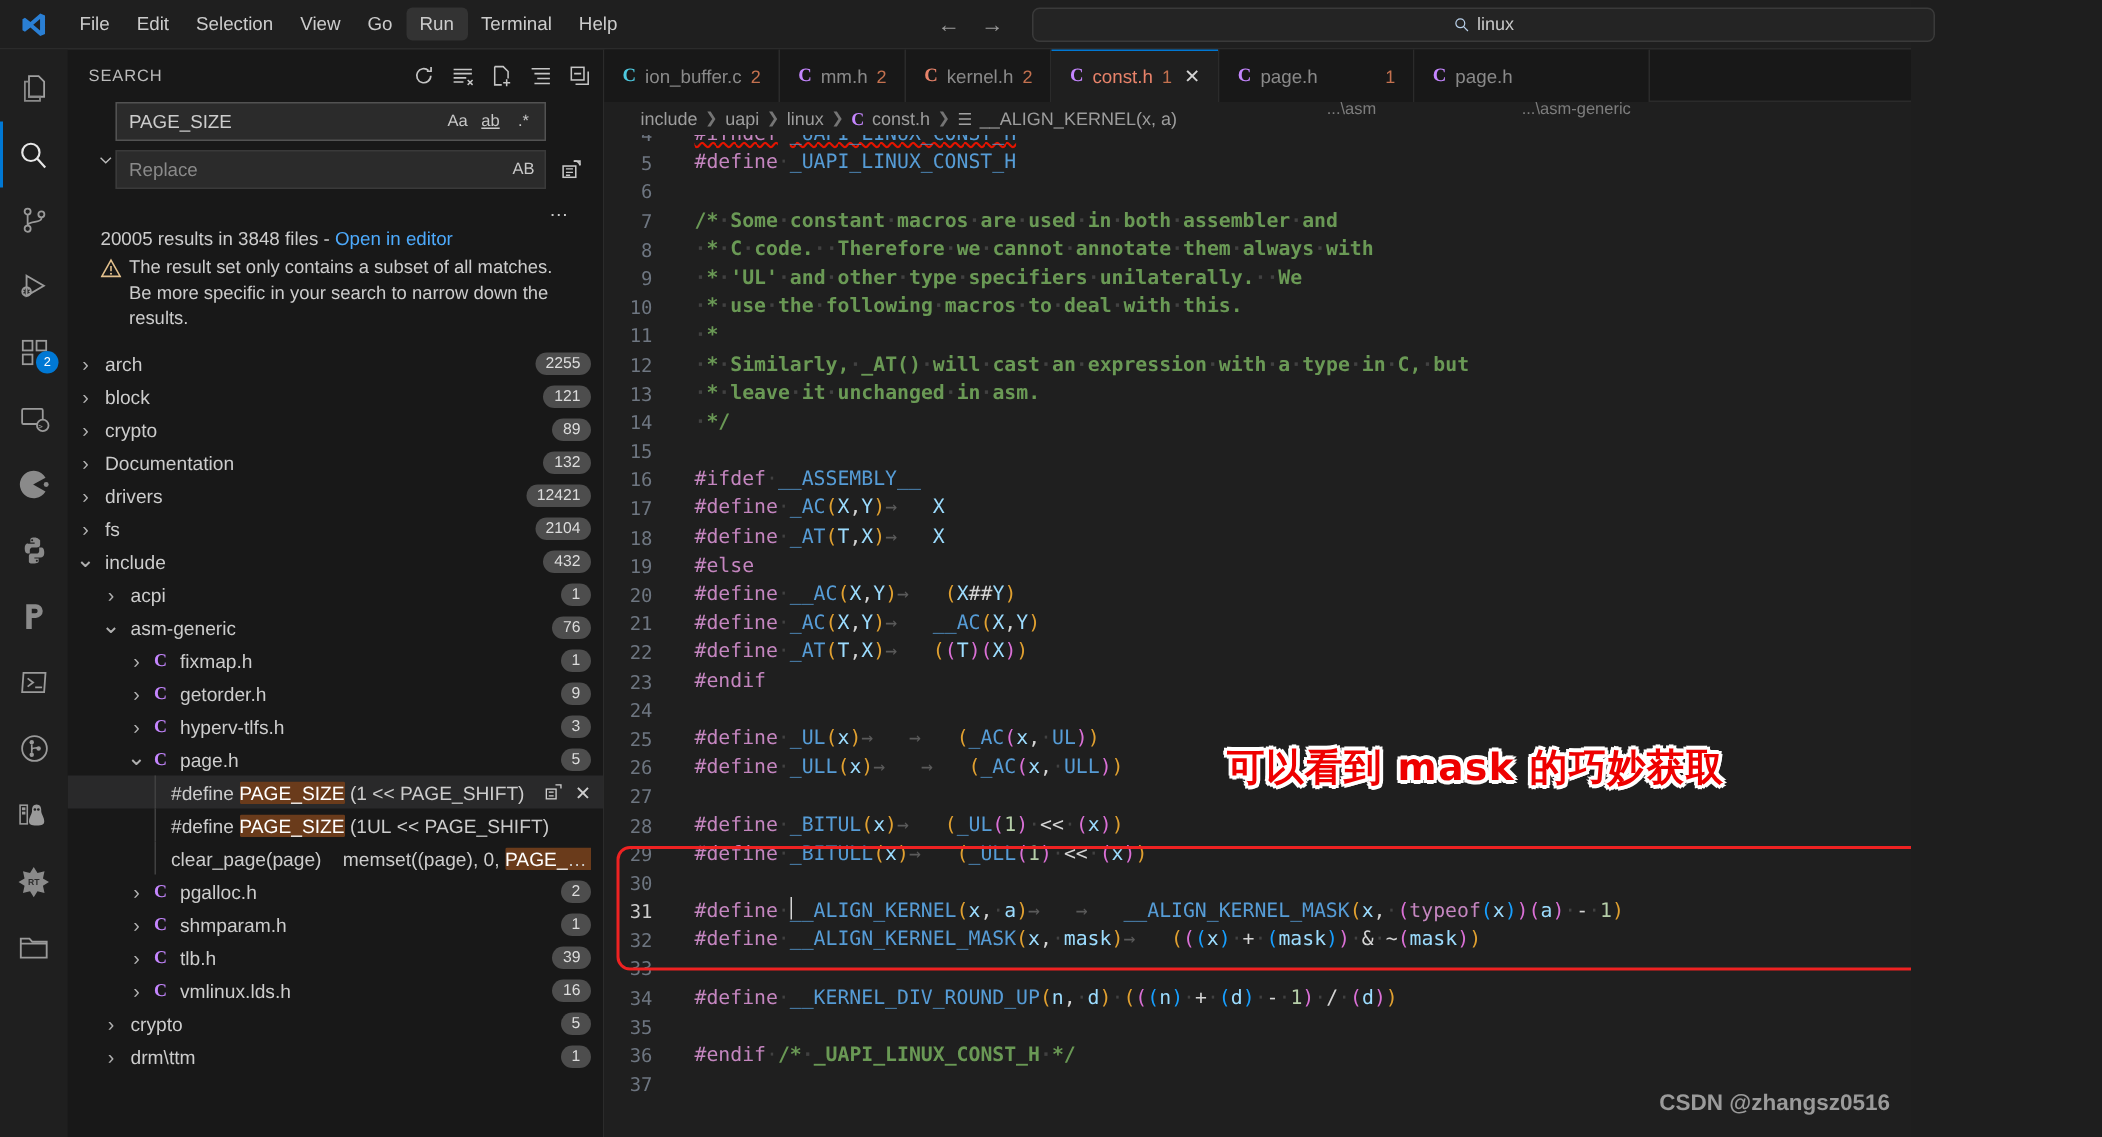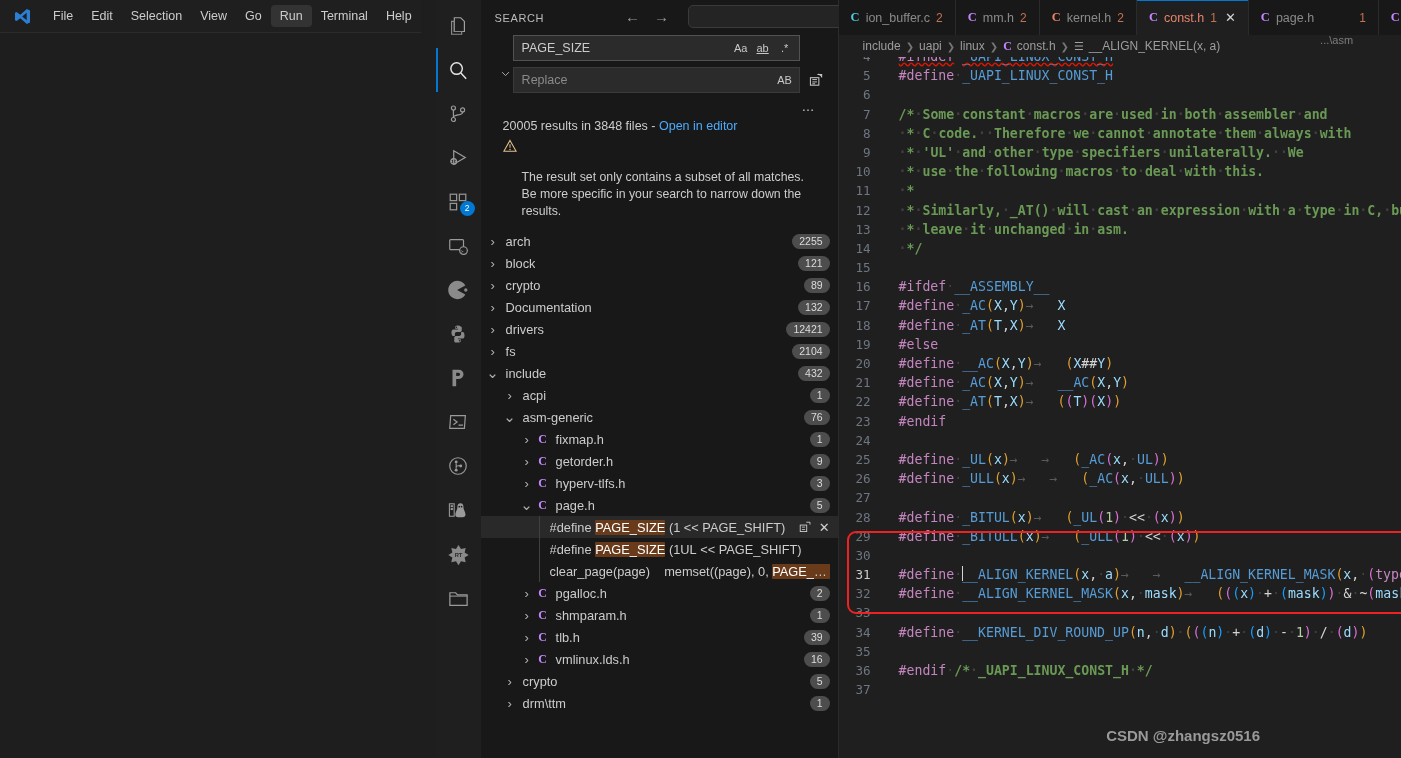--- a/index.html
+++ b/index.html
@@ -3,21 +3,21 @@
 <meta charset="utf-8">
 <style>
   * { box-sizing: border-box; margin: 0; padding: 0; }
   html, body {
     width: 1401px; height: 758px;
     background: #1e1e1e;
     font-family: "Liberation Sans", sans-serif;
     overflow: hidden;
     color: #cccccc;
   }
-  .app { position: relative; width: 1274px; height: 758px; display: flex; flex-direction: row; gap: 15px; }
+  .app { position: relative; width: 1274px; height: 758px; display: flex; flex-direction: column; }
 
   
   .titlebar {
     height: 33px; min-height: 33px; background: #1f1f1f;
     display: flex; align-items: center; position: relative;
     border-bottom: 1px solid #2b2b2b;
   }
   .vscode-logo { width: 44px; display: flex; align-items: center; justify-content: center; }
   .menu { display: flex; align-items: center; gap: 0px; }
   .menu-item {
@@ -88,21 +88,21 @@
   .inp-ico {
     width: 20px; height: 20px; display: flex; align-items: center; justify-content: center;
     color: #c8c8c8; font-size: 11px; border-radius: 3px;
   }
   .side-btn { width: 22px; height: 22px; display: flex; align-items: center; justify-content: center; color: #c8c8c8; }
   .ellipsis-row { display: flex; justify-content: flex-end; padding: 0 12px 0 0; height: 16px; color: #cccccc; font-size: 13px; letter-spacing: 1px; }
 
   .result-summary { padding: 4px 14px 2px 22px; font-size: 12.5px; color: #cccccc; }
   .result-summary a { color: #4daafc; text-decoration: none; }
   .warn-box { display: flex; padding: 2px 16px 6px 22px; gap: 5px; }
-  .warn-text { font-size: 12.3px; color: #cccccc; line-height: 17px; margin-top: 32px; }
+  .warn-text { font-size: 12.3px; color: #cccccc; line-height: 17px; }
 
   .tree { flex: 1; overflow: hidden; padding-top: 4px; }
   .trow {
     height: 22px; display: flex; align-items: center; position: relative;
     font-size: 12.8px; color: #cccccc; padding-right: 8px; white-space: nowrap;
   }
   .trow.selected { background: #29292a; }
   .twist { width: 16px; text-align: center; color: #b0b0b0; font-size: 9px; flex: 0 0 16px; }
   .cicon { color: #c586ff; font-weight: bold; font-size: 12px; width: 16px; text-align: center; flex: 0 0 16px; font-family: "Liberation Serif", serif; }
   .tlabel { overflow: hidden; text-overflow: ellipsis; }
@@ -631,18 +631,19 @@
           <span class="bc-sep">❯</span>
           <span class="bc-sym">☰</span>
           <span>__ALIGN_KERNEL(x, a)</span>
         </div>
 
       <div class="code-area">
         <div class="code" id="code"><div class="cline"><span class="lnum">4</span><span class="ctext"><span class="kw squiggle">#ifndef</span><span class="ws">·</span><span class="mac squiggle">_UAPI_LINUX_CONST_H</span></span></div><div class="cline"><span class="lnum">5</span><span class="ctext"><span class="kw">#define</span><span class="ws">·</span><span class="mac">_UAPI_LINUX_CONST_H</span></span></div><div class="cline"><span class="lnum">6</span><span class="ctext"></span></div><div class="cline"><span class="lnum">7</span><span class="ctext"><span class="cmt">/*<span class="ws">·</span>Some<span class="ws">·</span>constant<span class="ws">·</span>macros<span class="ws">·</span>are<span class="ws">·</span>used<span class="ws">·</span>in<span class="ws">·</span>both<span class="ws">·</span>assembler<span class="ws">·</span>and</span></span></div><div class="cline"><span class="lnum">8</span><span class="ctext"><span class="cmt"><span class="ws">·</span>*<span class="ws">·</span>C<span class="ws">·</span>code.<span class="ws">·</span><span class="ws">·</span>Therefore<span class="ws">·</span>we<span class="ws">·</span>cannot<span class="ws">·</span>annotate<span class="ws">·</span>them<span class="ws">·</span>always<span class="ws">·</span>with</span></span></div><div class="cline"><span class="lnum">9</span><span class="ctext"><span class="cmt"><span class="ws">·</span>*<span class="ws">·</span>'UL'<span class="ws">·</span>and<span class="ws">·</span>other<span class="ws">·</span>type<span class="ws">·</span>specifiers<span class="ws">·</span>unilaterally.<span class="ws">·</span><span class="ws">·</span>We</span></span></div><div class="cline"><span class="lnum">10</span><span class="ctext"><span class="cmt"><span class="ws">·</span>*<span class="ws">·</span>use<span class="ws">·</span>the<span class="ws">·</span>following<span class="ws">·</span>macros<span class="ws">·</span>to<span class="ws">·</span>deal<span class="ws">·</span>with<span class="ws">·</span>this.</span></span></div><div class="cline"><span class="lnum">11</span><span class="ctext"><span class="cmt"><span class="ws">·</span>*</span></span></div><div class="cline"><span class="lnum">12</span><span class="ctext"><span class="cmt"><span class="ws">·</span>*<span class="ws">·</span>Similarly,<span class="ws">·</span>_AT()<span class="ws">·</span>will<span class="ws">·</span>cast<span class="ws">·</span>an<span class="ws">·</span>expression<span class="ws">·</span>with<span class="ws">·</span>a<span class="ws">·</span>type<span class="ws">·</span>in<span class="ws">·</span>C,<span class="ws">·</span>but</span></span></div><div class="cline"><span class="lnum">13</span><span class="ctext"><span class="cmt"><span class="ws">·</span>*<span class="ws">·</span>leave<span class="ws">·</span>it<span class="ws">·</span>unchanged<span class="ws">·</span>in<span class="ws">·</span>asm.</span></span></div><div class="cline"><span class="lnum">14</span><span class="ctext"><span class="cmt"><span class="ws">·</span>*/</span></span></div><div class="cline"><span class="lnum">15</span><span class="ctext"></span></div><div class="cline"><span class="lnum">16</span><span class="ctext"><span class="kw">#ifdef</span><span class="ws">·</span><span class="mac">__ASSEMBLY__</span></span></div><div class="cline"><span class="lnum">17</span><span class="ctext"><span class="kw">#define</span><span class="ws">·</span><span class="mac">_AC</span><span class="par">(</span><span class="id">X</span><span class="op">,</span><span class="id">Y</span><span class="par">)</span><span class="tabarrow">→&nbsp;&nbsp;&nbsp;</span><span class="id">X</span></span></div><div class="cline"><span class="lnum">18</span><span class="ctext"><span class="kw">#define</span><span class="ws">·</span><span class="mac">_AT</span><span class="par">(</span><span class="id">T</span><span class="op">,</span><span class="id">X</span><span class="par">)</span><span class="tabarrow">→&nbsp;&nbsp;&nbsp;</span><span class="id">X</span></span></div><div class="cline"><span class="lnum">19</span><span class="ctext"><span class="kw">#else</span></span></div><div class="cline"><span class="lnum">20</span><span class="ctext"><span class="kw">#define</span><span class="ws">·</span><span class="mac">__AC</span><span class="par">(</span><span class="id">X</span><span class="op">,</span><span class="id">Y</span><span class="par">)</span><span class="tabarrow">→&nbsp;&nbsp;&nbsp;</span><span class="par">(</span><span class="id">X</span><span class="op">#</span><span class="op">#</span><span class="id">Y</span><span class="par">)</span></span></div><div class="cline"><span class="lnum">21</span><span class="ctext"><span class="kw">#define</span><span class="ws">·</span><span class="mac">_AC</span><span class="par">(</span><span class="id">X</span><span class="op">,</span><span class="id">Y</span><span class="par">)</span><span class="tabarrow">→&nbsp;&nbsp;&nbsp;</span><span class="mac">__AC</span><span class="par">(</span><span class="id">X</span><span class="op">,</span><span class="id">Y</span><span class="par">)</span></span></div><div class="cline"><span class="lnum">22</span><span class="ctext"><span class="kw">#define</span><span class="ws">·</span><span class="mac">_AT</span><span class="par">(</span><span class="id">T</span><span class="op">,</span><span class="id">X</span><span class="par">)</span><span class="tabarrow">→&nbsp;&nbsp;&nbsp;</span><span class="par">(</span><span class="par2">(</span><span class="id">T</span><span class="par2">)</span><span class="par2">(</span><span class="id">X</span><span class="par2">)</span><span class="par">)</span></span></div><div class="cline"><span class="lnum">23</span><span class="ctext"><span class="kw">#endif</span></span></div><div class="cline"><span class="lnum">24</span><span class="ctext"></span></div><div class="cline"><span class="lnum">25</span><span class="ctext"><span class="kw">#define</span><span class="ws">·</span><span class="mac">_UL</span><span class="par">(</span><span class="id">x</span><span class="par">)</span><span class="tabarrow">→&nbsp;&nbsp;&nbsp;</span><span class="tabarrow">→&nbsp;&nbsp;&nbsp;</span><span class="par">(</span><span class="mac">_AC</span><span class="par2">(</span><span class="id">x</span><span class="op">,</span><span class="ws">·</span><span class="mac">UL</span><span class="par2">)</span><span class="par">)</span></span></div><div class="cline"><span class="lnum">26</span><span class="ctext"><span class="kw">#define</span><span class="ws">·</span><span class="mac">_ULL</span><span class="par">(</span><span class="id">x</span><span class="par">)</span><span class="tabarrow">→&nbsp;&nbsp;&nbsp;</span><span class="tabarrow">→&nbsp;&nbsp;&nbsp;</span><span class="par">(</span><span class="mac">_AC</span><span class="par2">(</span><span class="id">x</span><span class="op">,</span><span class="ws">·</span><span class="mac">ULL</span><span class="par2">)</span><span class="par">)</span></span></div><div class="cline"><span class="lnum">27</span><span class="ctext"></span></div><div class="cline"><span class="lnum">28</span><span class="ctext"><span class="kw">#define</span><span class="ws">·</span><span class="mac">_BITUL</span><span class="par">(</span><span class="id">x</span><span class="par">)</span><span class="tabarrow">→&nbsp;&nbsp;&nbsp;</span><span class="par">(</span><span class="mac">_UL</span><span class="par2">(</span><span class="num">1</span><span class="par2">)</span><span class="ws">·</span><span class="op">&lt;</span><span class="op">&lt;</span><span class="ws">·</span><span class="par2">(</span><span class="id">x</span><span class="par2">)</span><span class="par">)</span></span></div><div class="cline"><span class="lnum">29</span><span class="ctext"><span class="kw">#define</span><span class="ws">·</span><span class="mac">_BITULL</span><span class="par">(</span><span class="id">x</span><span class="par">)</span><span class="tabarrow">→&nbsp;&nbsp;&nbsp;</span><span class="par">(</span><span class="mac">_ULL</span><span class="par2">(</span><span class="num">1</span><span class="par2">)</span><span class="ws">·</span><span class="op">&lt;</span><span class="op">&lt;</span><span class="ws">·</span><span class="par2">(</span><span class="id">x</span><span class="par2">)</span><span class="par">)</span></span></div><div class="cline"><span class="lnum">30</span><span class="ctext"></span></div><div class="cline current"><span class="lnum">31</span><span class="ctext"><span class="kw">#define</span><span class="ws">·</span><span class="cursor"></span><span class="mac">__ALIGN_KERNEL</span><span class="par">(</span><span class="id">x</span><span class="op">,</span><span class="ws">·</span><span class="id">a</span><span class="par">)</span><span class="tabarrow">→&nbsp;&nbsp;&nbsp;</span><span class="tabarrow">→&nbsp;&nbsp;&nbsp;</span><span class="mac">__ALIGN_KERNEL_MASK</span><span class="par">(</span><span class="id">x</span><span class="op">,</span><span class="ws">·</span><span class="par2">(</span><span class="kw">typeof</span><span class="par3">(</span><span class="id">x</span><span class="par3">)</span><span class="par2">)</span><span class="par2">(</span><span class="id">a</span><span class="par2">)</span><span class="ws">·</span><span class="op">-</span><span class="ws">·</span><span class="num">1</span><span class="par">)</span></span></div><div class="cline"><span class="lnum">32</span><span class="ctext"><span class="kw">#define</span><span class="ws">·</span><span class="mac">__ALIGN_KERNEL_MASK</span><span class="par">(</span><span class="id">x</span><span class="op">,</span><span class="ws">·</span><span class="id">mask</span><span class="par">)</span><span class="tabarrow">→&nbsp;&nbsp;&nbsp;</span><span class="par">(</span><span class="par2">(</span><span class="par3">(</span><span class="id">x</span><span class="par3">)</span><span class="ws">·</span><span class="op">+</span><span class="ws">·</span><span class="par3">(</span><span class="id">mask</span><span class="par3">)</span><span class="par2">)</span><span class="ws">·</span><span class="op">&amp;</span><span class="ws">·</span><span class="op">~</span><span class="par2">(</span><span class="id">mask</span><span class="par2">)</span><span class="par">)</span></span></div><div class="cline"><span class="lnum">33</span><span class="ctext"></span></div><div class="cline"><span class="lnum">34</span><span class="ctext"><span class="kw">#define</span><span class="ws">·</span><span class="mac">__KERNEL_DIV_ROUND_UP</span><span class="par">(</span><span class="id">n</span><span class="op">,</span><span class="ws">·</span><span class="id">d</span><span class="par">)</span><span class="ws">·</span><span class="par">(</span><span class="par2">(</span><span class="par3">(</span><span class="id">n</span><span class="par3">)</span><span class="ws">·</span><span class="op">+</span><span class="ws">·</span><span class="par3">(</span><span class="id">d</span><span class="par3">)</span><span class="ws">·</span><span class="op">-</span><span class="ws">·</span><span class="num">1</span><span class="par2">)</span><span class="ws">·</span><span class="op">/</span><span class="ws">·</span><span class="par2">(</span><span class="id">d</span><span class="par2">)</span><span class="par">)</span></span></div><div class="cline"><span class="lnum">35</span><span class="ctext"></span></div><div class="cline"><span class="lnum">36</span><span class="ctext"><span class="kw">#endif</span><span class="ws">·</span><span class="cmt">/*<span class="ws">·</span>_UAPI_LINUX_CONST_H<span class="ws">·</span>*/</span></span></div><div class="cline"><span class="lnum">37</span><span class="ctext"></span></div></div>
 
         <div class="redbox" style="left:8px; top:474px; width:1080px; height:83px;"></div>
 
+        <div class="annotation" style="left:415px; top:405px;">可以看到 mask 的巧妙获取</div>
       </div>
     </div>
   </div>
 
   <div class="watermark">CSDN @zhangsz0516</div>
 </div>
 
 </body></html>

